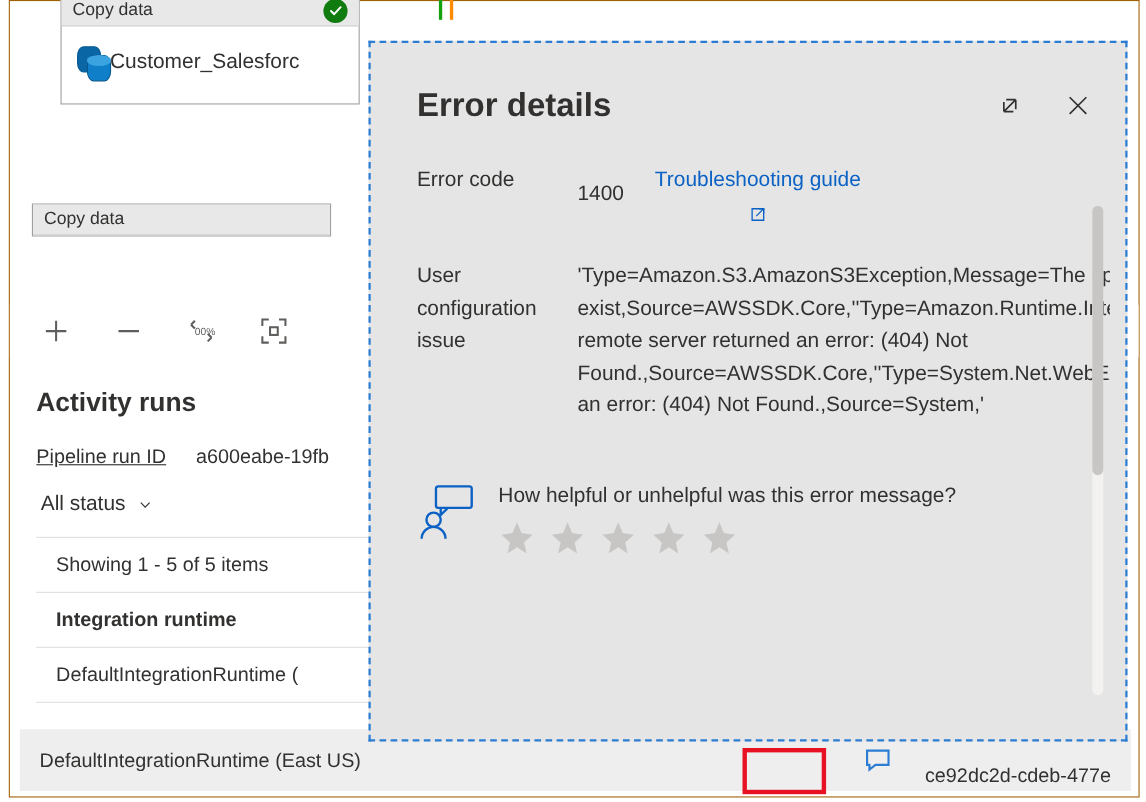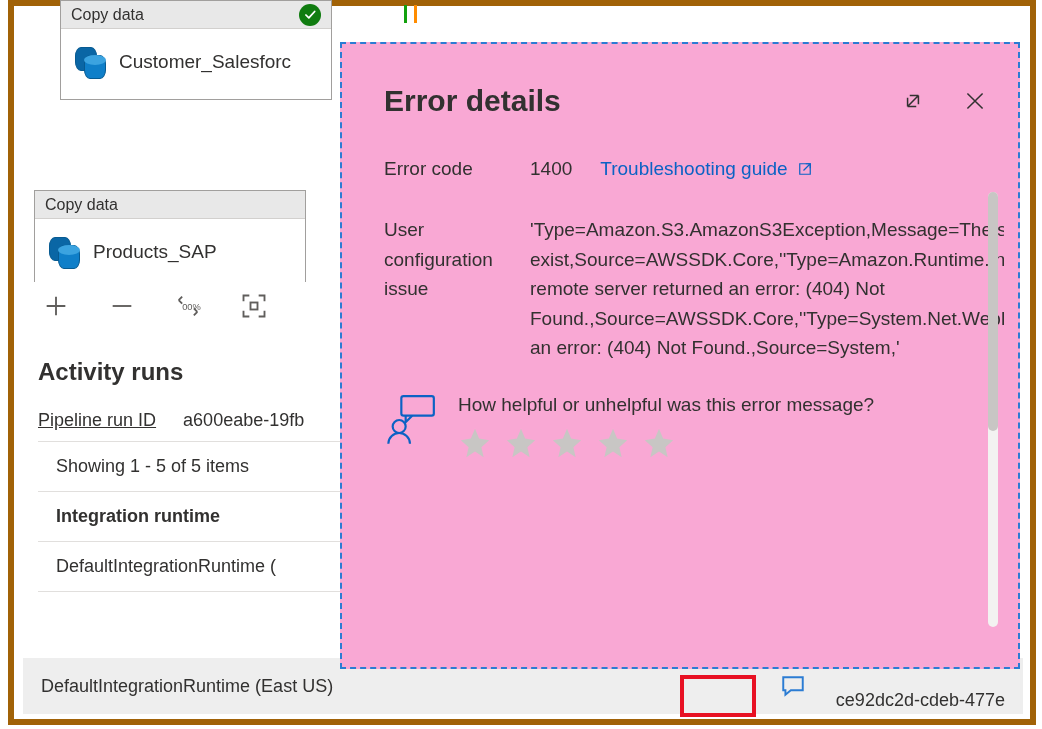--- a/index.html
+++ b/index.html
@@ -1,23 +1,23 @@
 <!DOCTYPE html>
 <html><head>
 <meta charset="utf-8">
 <style>
   * { box-sizing: border-box; }
   html, body { margin: 0; padding: 0; font-family: "Segoe UI", Arial, sans-serif; color: #323130; }
   body { width: 1042px; height: 729px; overflow: hidden; position: relative; background: #fff; }
 
-  .outer-frame { position: absolute; left: 8px; top: 0; right: 6px; bottom: 4px; border: 6px solid #a16207; }
+  .outer-frame { position: absolute; left: 8px; top: 0; right: 6px; bottom: 4px; border: 1px solid #a16207; }
 
   .activity-card { position: absolute; border: 1px solid #a19f9d; background: #fff; width: 272px; }
   .activity-card .header { background: #e8e8e8; font-size: 16px; padding: 4px 10px; display: flex; align-items: center; justify-content: space-between; height: 28px; border-bottom: 1px solid #d2d0ce; }
-  .activity-card .body { display: flex; align-items: center; gap: 14px; padding: 16px 14px 20px; font-size: 19px; }
+  .activity-card .body { display: flex; align-items: center; padding: 16px 14px 20px; font-size: 19px; }
   .status-badge { width: 22px; height: 22px; border-radius: 50%; background: #107c10; display: inline-flex; align-items: center; justify-content: center; }
   .status-badge svg { width: 14px; height: 14px; fill: #fff; }
 
   .db-icon { width: 30px; height: 34px; position: relative; flex: 0 0 30px; }
   .db-icon .c1, .db-icon .c2 { position: absolute; width: 22px; height: 24px; border-radius: 6px/9px; background: #0a66a5; border: 1px solid #075a91; }
   .db-icon .c1 { left: 0; top: 2px; }
   .db-icon .c2 { left: 9px; top: 10px; background:#0f7fc9; }
   .db-icon .cap { position:absolute; left:9px; top:10px; width:22px; height:10px; border-radius:11px/5px; background:#3ba3e0; }
 
   #card1 { left: 46px; top: -6px; }
@@ -43,38 +43,38 @@
 
   
   .bottom-row { position: absolute; left: 9px; right: 7px; bottom: 5px; height: 56px; background: #eeeeee; display:flex; align-items:center; padding:0 18px; font-size:18px; }
   .bottom-row .spacer { flex:1; }
   .bottom-row .guid { margin-left: 30px; margin-top: 28px; }
   .speech-btn { width: 26px; height: 22px; display:inline-flex; align-items:center; justify-content:center; }
   .speech-btn svg { stroke:#2b7cd3; fill:none; stroke-width:1.8; }
   .highlight-box { position:absolute; border:4px solid #e81123; }
 
   
-  .flyout { position: absolute; left: 326px; top: 36px; right: 10px; bottom: 50px; background: #f9a8d4; border: 2px dashed #2b7cd3; padding: 40px 14px 28px 42px; }
+  .flyout { position: absolute; left: 326px; top: 36px; right: 10px; bottom: 50px; background: #e5e5e5; border: 2px dashed #2b7cd3; padding: 40px 14px 28px 42px; }
   .flyout-inner { position: relative; height: 100%; padding-right: 30px; overflow: hidden; }
   .flyout-scroll { position:absolute; right:6px; top:108px; width:10px; bottom:12px; background:#f3f2f1; border-radius:5px; }
   .flyout-scroll .thumb { position:absolute; left:0; right:0; top:0; height:55%; background:#c8c6c4; border-radius:5px; }
   .flyout h1 { font-size: 30px; font-weight: 600; margin: 0 0 36px; }
   .flyout .close, .flyout .expand { position: absolute; top: 44px; cursor:pointer; }
   .flyout .close { right: 30px; }
   .flyout .expand { right: 92px; }
   .flyout .close svg, .flyout .expand svg { width: 26px; height: 26px; stroke:#323130; stroke-width:1.4; fill:none; }
 
   .kv { display: grid; grid-template-columns: 136px 1fr; column-gap: 10px; row-gap: 32px; font-size: 19px; line-height: 1.55; margin-top: 32px; }
   .kv .k { color:#323130; }
   .kv .v { color:#323130; }
   .kv .error-code-v { display:flex; align-items:center; gap:28px; }
-  .link { color:#0b62c4; cursor:pointer; display:inline-flex; align-items:center; gap:8px; }
+  .link { color:#0b62c4; cursor:pointer; display:inline-flex; align-items:center; gap:8px;flex-direction:column; }
   .link svg { width:18px; height:18px; stroke:#0b62c4; fill:none; stroke-width:1.6; }
 
-  .feedback { display:flex; align-items:flex-start; gap:22px; margin-top:31px; }
+  .feedback { display:flex; align-items:flex-start; gap:22px; margin-top:56px; }
   .fb-icon svg { width:52px; height:52px; stroke:#0b62c4; fill:none; stroke-width:2; }
   .fb-text { font-size:19px; margin-bottom:10px; }
   .stars { display:flex; gap:12px; }
   .star svg { width:34px; height:34px; fill:#c8c6c4; }
 
   
   .tick { position:absolute; top:-1px; width:3px; height:18px; }
   .tick.g { background:#13a10e; left:390px; }
   .tick.o { background:#ff8c00; left:400px; }
 </style>
@@ -102,28 +102,20 @@
           <span class="cap"></span>
         </span>
       <span>Customer_Salesforc</span>
     </div>
   </div>
 
   <div id="card2" class="activity-card">
     <div class="header">
       <span>Copy data</span>
     </div>
-    <div class="body">
-      <span class="db-icon">
-          <span class="c1"></span>
-          <span class="c2"></span>
-          <span class="cap"></span>
-        </span>
-      <span>Products_SAP</span>
-    </div>
   </div>
 
   <div class="canvas-toolbar">
     <span class="tb-btn">
         <svg viewBox="0 0 24 24">
           <path d="M12 4v16M4 12h16"></path>
         </svg>
       </span>
     <span class="tb-btn">
         <svg viewBox="0 0 24 24">
@@ -142,20 +134,26 @@
           <rect x="9" y="9" width="6" height="6"></rect>
         </svg>
       </span>
   </div>
 
   <div class="runs-panel">
     <h2>Activity runs</h2>
     <div class="run-row">
       <span class="run-label">Pipeline run ID</span>
       <span class="run-value">a600eabe-19fb</span>
+    </div>
+    <div class="status-filter">
+      <span>All status</span>
+      <span class="chev-down"><svg viewBox="0 0 24 24">
+            <path d="M6 9l6 6 6-6"></path>
+          </svg></span>
     </div>
     <div class="runs-list">
       <div class="line">Showing 1 - 5 of 5 items</div>
       <div class="line subhead">Integration runtime</div>
       <div class="line">DefaultIntegrationRuntime (</div>
     </div>
   </div>
 
   <div class="bottom-row">
     <span>DefaultIntegrationRuntime (East US)</span>

